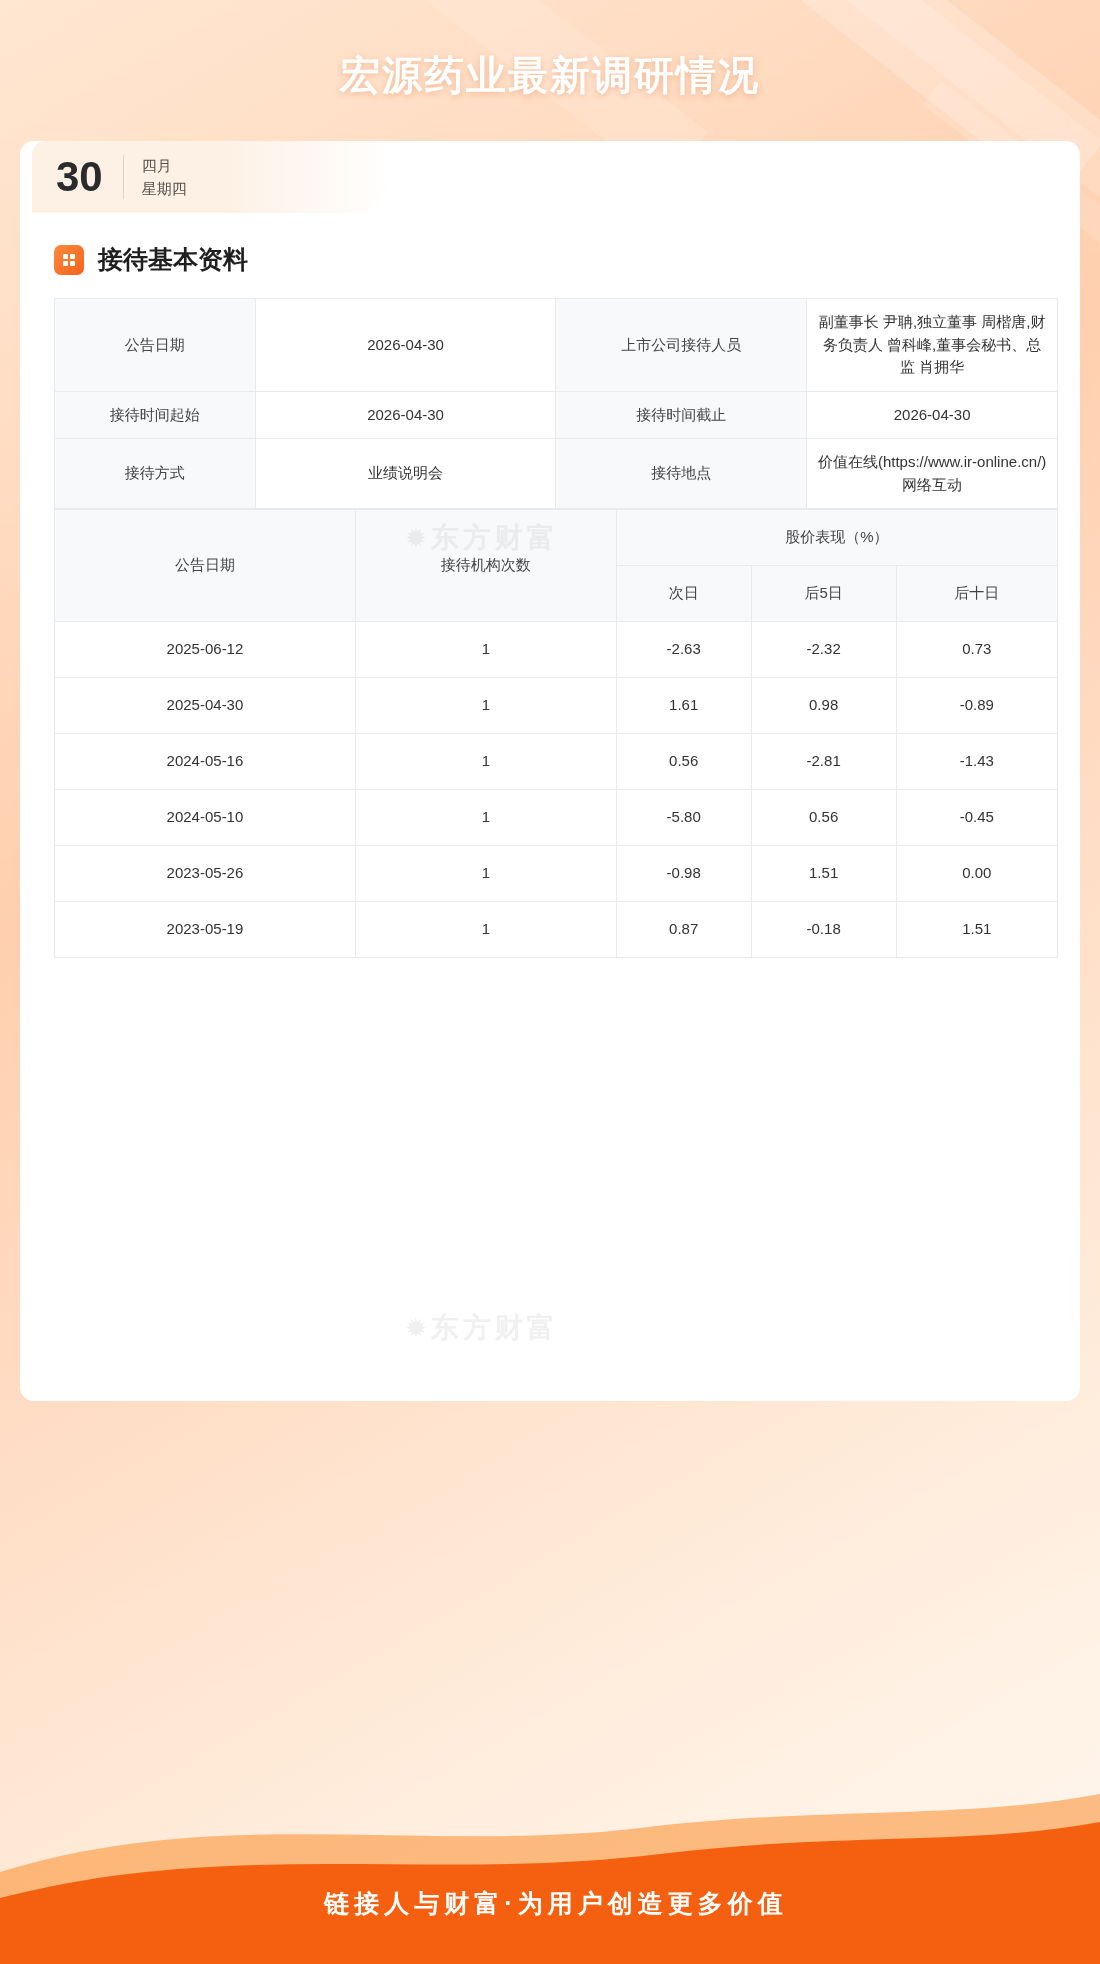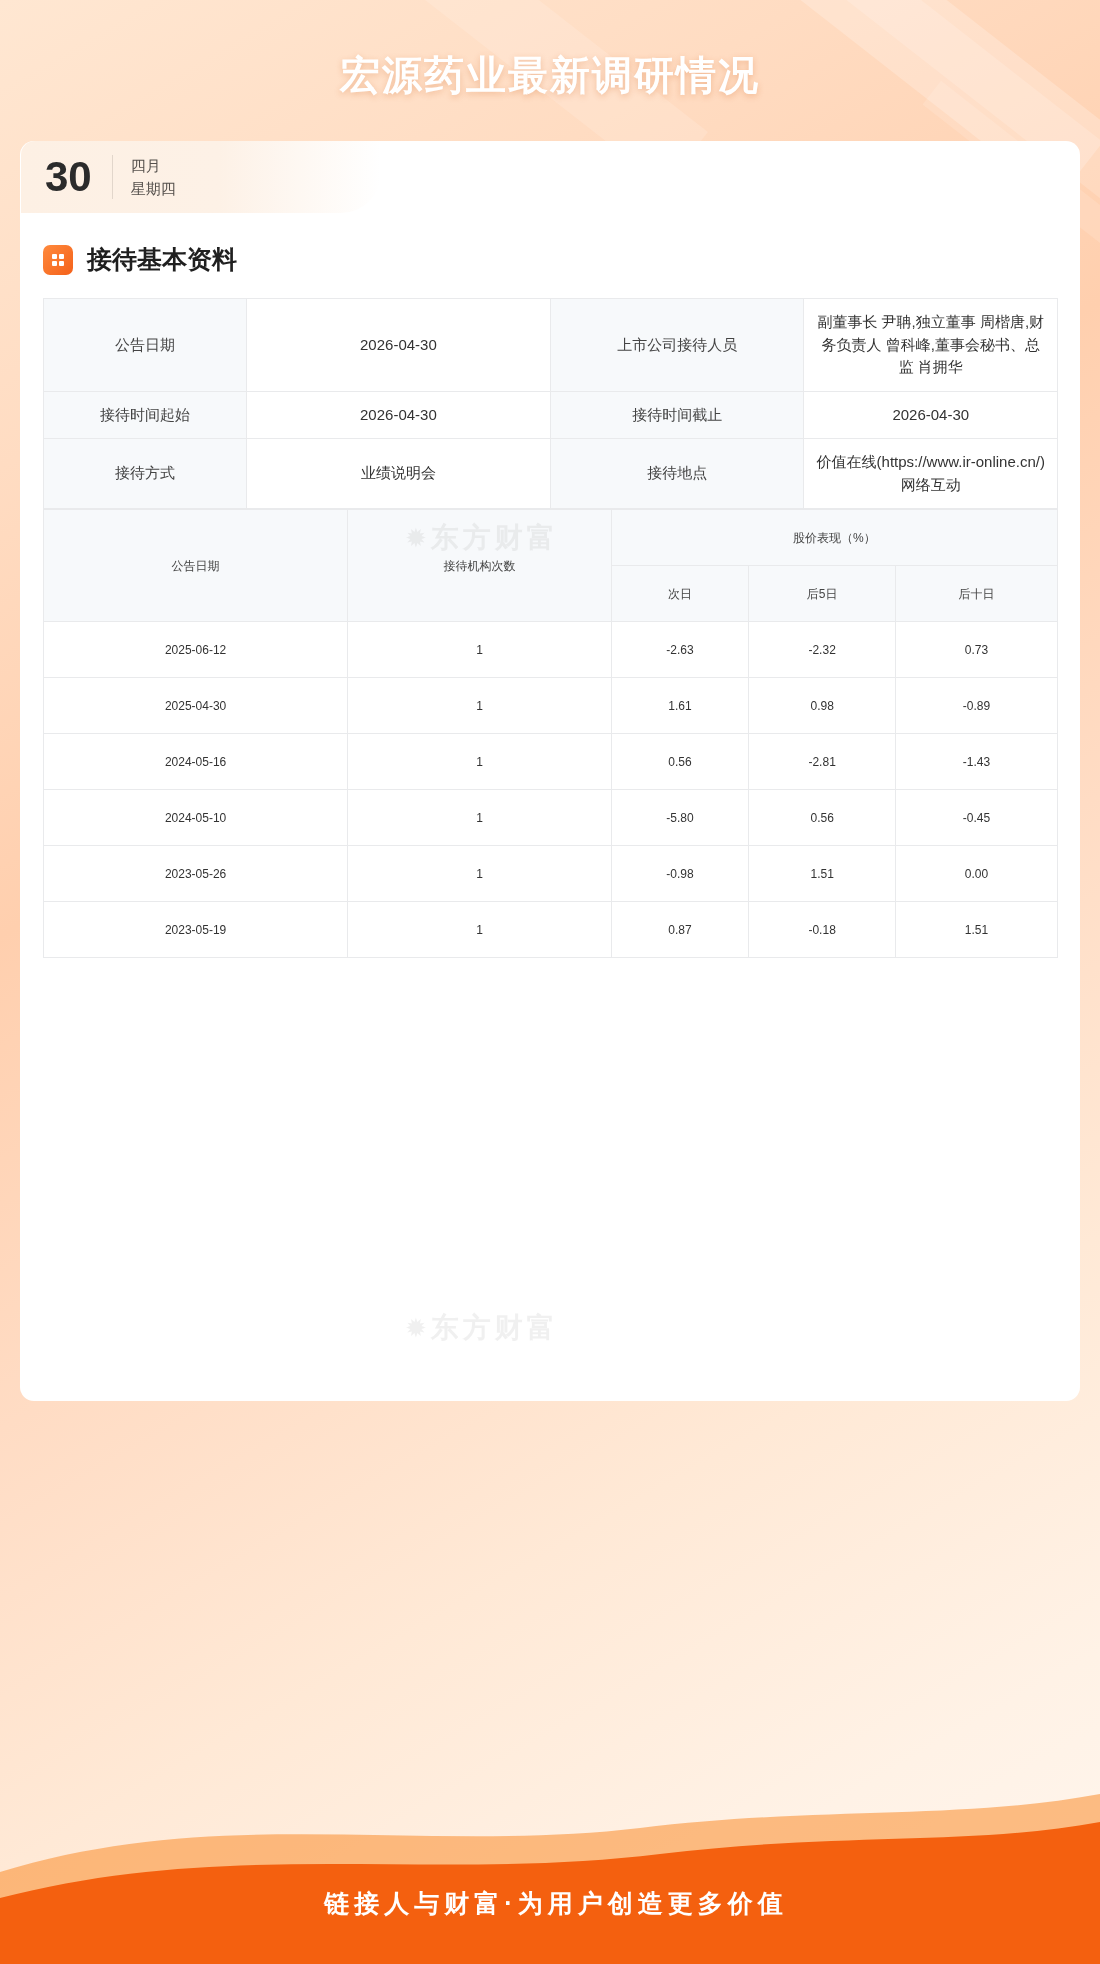--- a/index.html
+++ b/index.html
@@ -34,21 +34,21 @@
     color: #ffffff;
     letter-spacing: 2px;
     text-shadow: 0 2px 6px rgba(200,90,20,0.28);
   }
 
   .card {
     position: relative;
     margin: 38px 20px 0 20px;
     background: #ffffff;
     border-radius: 14px;
-    padding: 0 0 18px 1px;
+    padding: 0 0 18px 12px;
     min-height: 1260px;
   }
   
   .date-tab {
     position: relative;
     display: flex;
     align-items: center;
     width: 360px;
     height: 72px;
     margin-left: 0;
@@ -122,21 +122,21 @@
   .t-basic td:nth-child(2) { width: 30%; }
   .t-basic td:nth-child(3) { width: 25%; }
   .t-basic td:nth-child(4) { width: 25%; }
 
   .t-people th:nth-child(1) { width: 5%; }
   .t-people th:nth-child(2) { width: 43%; }
   .t-people th:nth-child(3) { width: 14%; }
   .t-people th:nth-child(4) { width: 38%; }
   .t-people td { height: 52px; }
 
-  .t-back td, .t-back th { height: 56px; font-size: 12px; }
+  .t-back td, .t-back th { height: 56px; font-size: 15px; }
   .t-back th.c1 { width: 30%; }
   .t-back th.c2 { width: 26%; }
   .t-back th.c3 { width: 44%; }
 
   .watermark {
     position: absolute;
     color: rgba(160,160,160,0.16);
     font-size: 28px;
     font-weight: bold;
     letter-spacing: 4px;

